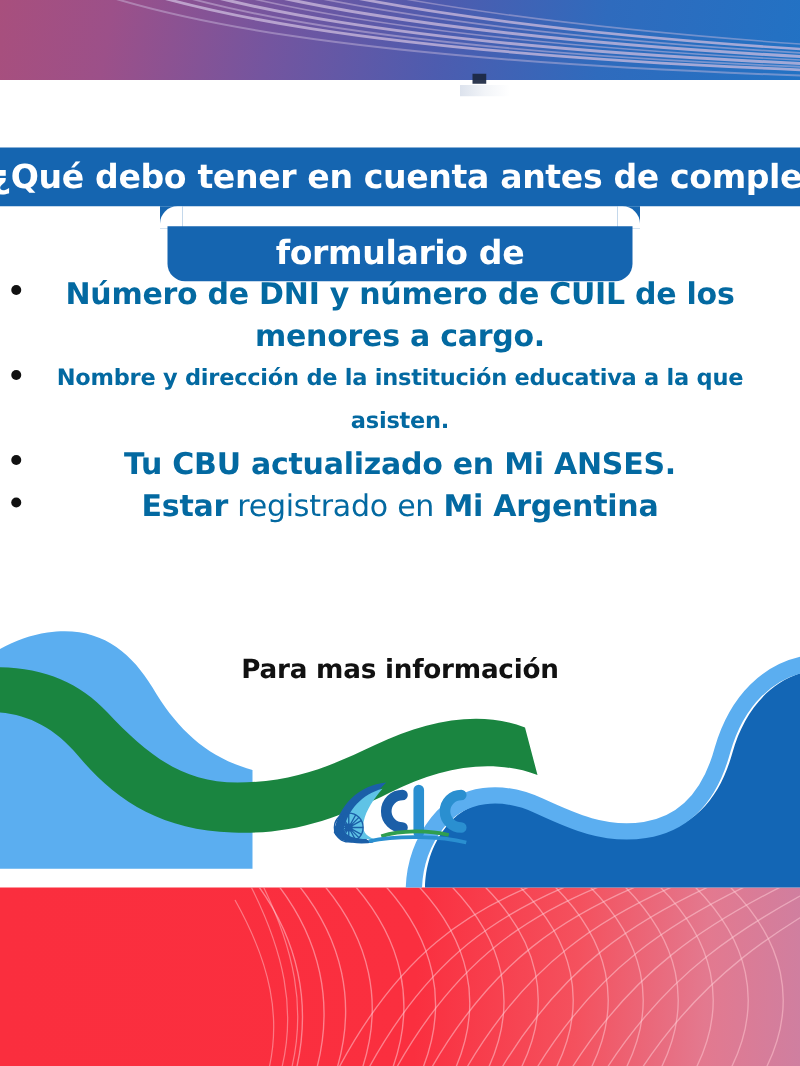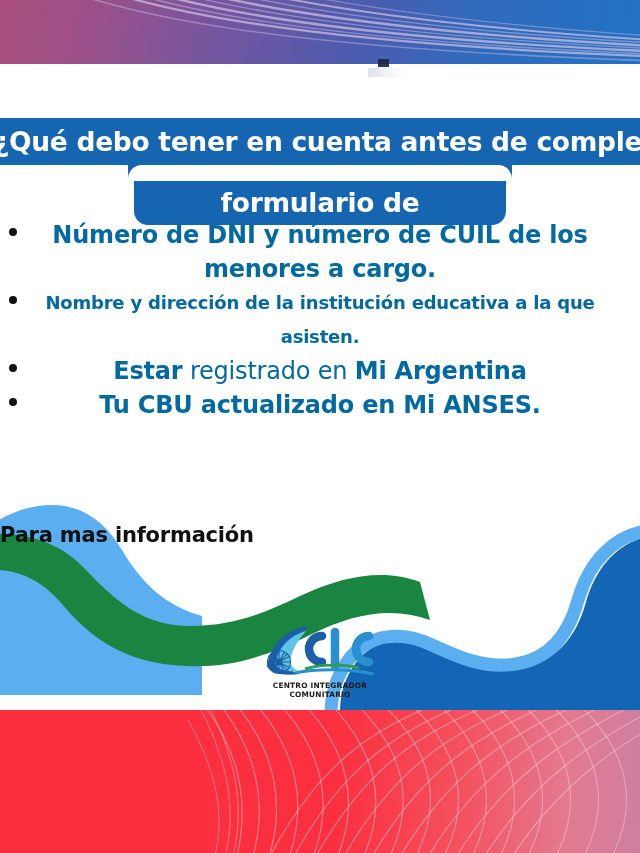--- a/index.html
+++ b/index.html
@@ -35,21 +35,21 @@
   .bullets{position:absolute;left:0;top:218px;width:640px;}
   .bullet-row{position:relative;min-height:30px;}
   .bullet-dot{position:absolute;left:9px;top:10px;width:8px;height:8px;border-radius:50%;background:#111;}
   .bullet-text{display:block;text-align:center;color:#0369a1;
     font-family:"DejaVu Sans",sans-serif;font-weight:bold;font-size:24px;line-height:34px;
     padding:0 8px;letter-spacing:-.2px;}
   .bullet-text.b2{font-size:18px;}
   .semi{font-weight:500;}
 
   
-  .footer-text{position:absolute;left:0;top:519px;width:640px;z-index:6;}
+  .footer-text{position:absolute;left:0;top:519px;width:640px;text-align:center;z-index:6;}
   .footer-text span{display:block;color:#111;font-family:"DejaVu Sans",sans-serif;
     font-weight:bold;font-size:21px;line-height:33px;letter-spacing:-.2px;}
 
   
   .waves{position:absolute;left:0;top:500px;width:640px;height:210px;z-index:1;}
 
   
   .logo{position:absolute;left:256px;top:622px;width:128px;height:82px;z-index:7;text-align:center;}
   .logo svg{display:block;margin:0 auto;}
   .logo-caption{font-family:"DejaVu Sans",sans-serif;font-weight:bold;font-size:7.4px;
@@ -97,26 +97,26 @@
       <span class="bullet-text">Número de DNI y número de CUIL de los menores a cargo.</span>
     </div>
 
     <div class="bullet-row">
       <span class="bullet-dot"></span>
       <span class="bullet-text b2">Nombre y dirección de la institución educativa a la que asisten.</span>
     </div>
 
     <div class="bullet-row">
       <span class="bullet-dot"></span>
-      <span class="bullet-text"><span>Estar</span><span class="semi"> registrado en </span><span>Mi Argentina</span></span>
+      <span class="bullet-text">Tu CBU actualizado en Mi ANSES.</span>
     </div>
 
     <div class="bullet-row">
       <span class="bullet-dot"></span>
-      <span class="bullet-text">Tu CBU actualizado en Mi ANSES.</span>
+      <span class="bullet-text"><span>Estar</span><span class="semi"> registrado en </span><span>Mi Argentina</span></span>
     </div>
 
   </div>
 
   <svg class="waves" viewBox="0 0 640 210">
     <path fill="#5baef0" d="M -10 176 C 40 168 80 140 104 104 C 132 62 168 32 208 26 C 248 20 274 40 292 70 C 312 104 336 126 372 136 L 372 215 L -10 215 Z" transform="translate(-170,-20) scale(1.0)"></path>
     <path fill="#1a8540" d="M -12 34 C 30 32 62 44 86 70 C 118 104 146 126 190 126 C 236 126 266 112 300 96 C 342 76 384 68 420 82 L 430 120 C 392 106 352 114 312 134 C 268 156 232 168 186 166 C 128 164 92 140 62 104 C 42 80 16 68 -12 70 Z"></path>
     <path fill="#1366b5" d="M 652 36 C 620 40 596 66 586 102 C 576 138 556 162 520 168 C 486 174 458 162 432 150 C 404 137 376 138 358 160 C 344 177 340 196 340 212 L 652 212 Z"></path>
     <path fill="none" stroke="#5baef0" stroke-width="13" d="M 652 30 C 614 34 589 62 578 100 C 568 137 548 159 516 164 C 484 169 458 157 432 145 C 402 131 370 133 350 158 C 335 177 331 198 331 214"></path>
   </svg>
@@ -140,24 +140,20 @@
 
       <g fill="none" stroke-linecap="round">
         <path stroke="#1b5fa8" stroke-width="8.5" d="M 61 14 A 13 13 0 1 0 61 40"></path>
         <path stroke="#2a8fd0" stroke-width="8.5" d="M 74 10 V 44"></path>
         <path stroke="#2a8fd0" stroke-width="8.5" d="M 108 14 A 13 13 0 1 0 108 40"></path>
       </g>
 
       <path fill="none" stroke="#2f9e4f" stroke-width="3" d="M 44 47 C 60 42 82 42 98 46"></path>
       <path fill="none" stroke="#2a8fd0" stroke-width="3" d="M 34 51 C 58 46 92 47 112 52"></path>
     </svg>
-    <div class="logo-caption">
-      <div>CENTRO INTEGRADOR</div>
-      <div>COMUNITARIO</div>
-    </div>
   </div>
 
   <div class="red-band">
     <svg width="640" height="143" viewBox="0 0 640 143">
       <g fill="none" stroke="#ffc4cd" stroke-opacity="0.55" stroke-width="1.1">
         <path d="M200 -10 C 240 40 250 95 236 150"></path>
         <path d="M216 -10 C 258 40 268 95 252 150"></path>
         <path d="M232 -10 C 276 40 286 95 268 150"></path>
         <path d="M252 -10 C 298 40 308 95 288 150"></path>
         <path d="M276 -10 C 324 40 334 95 312 150"></path>

